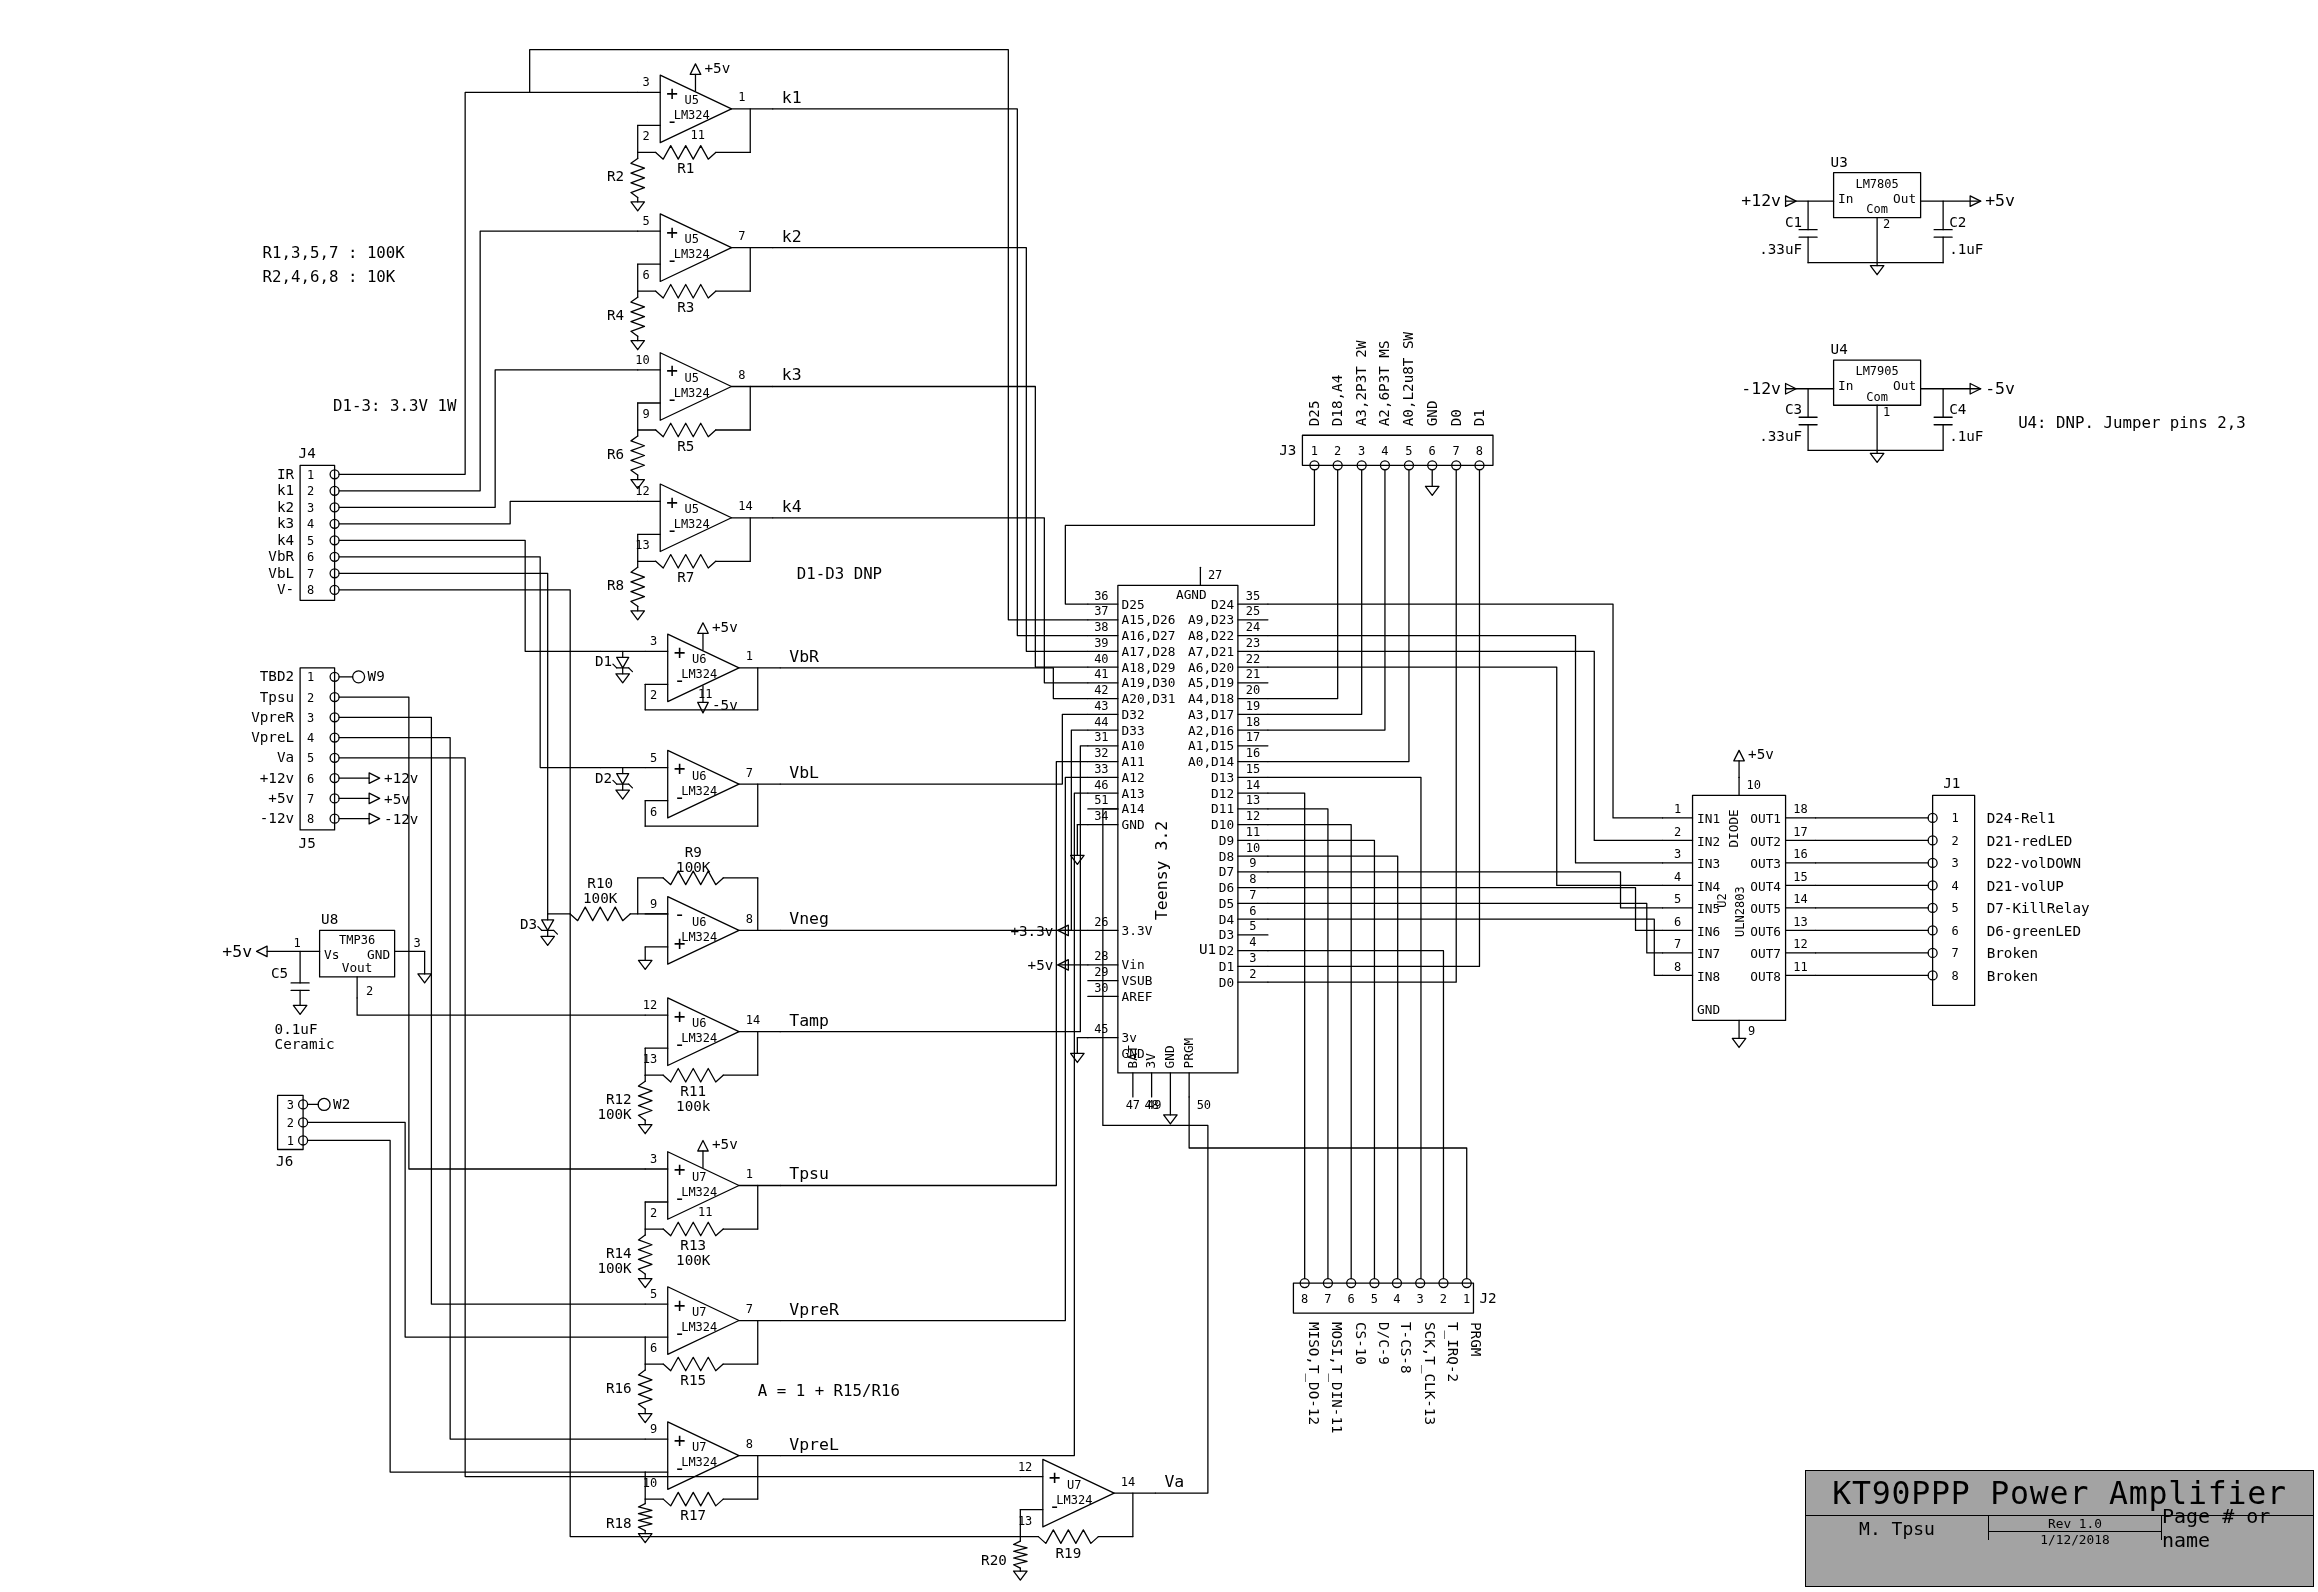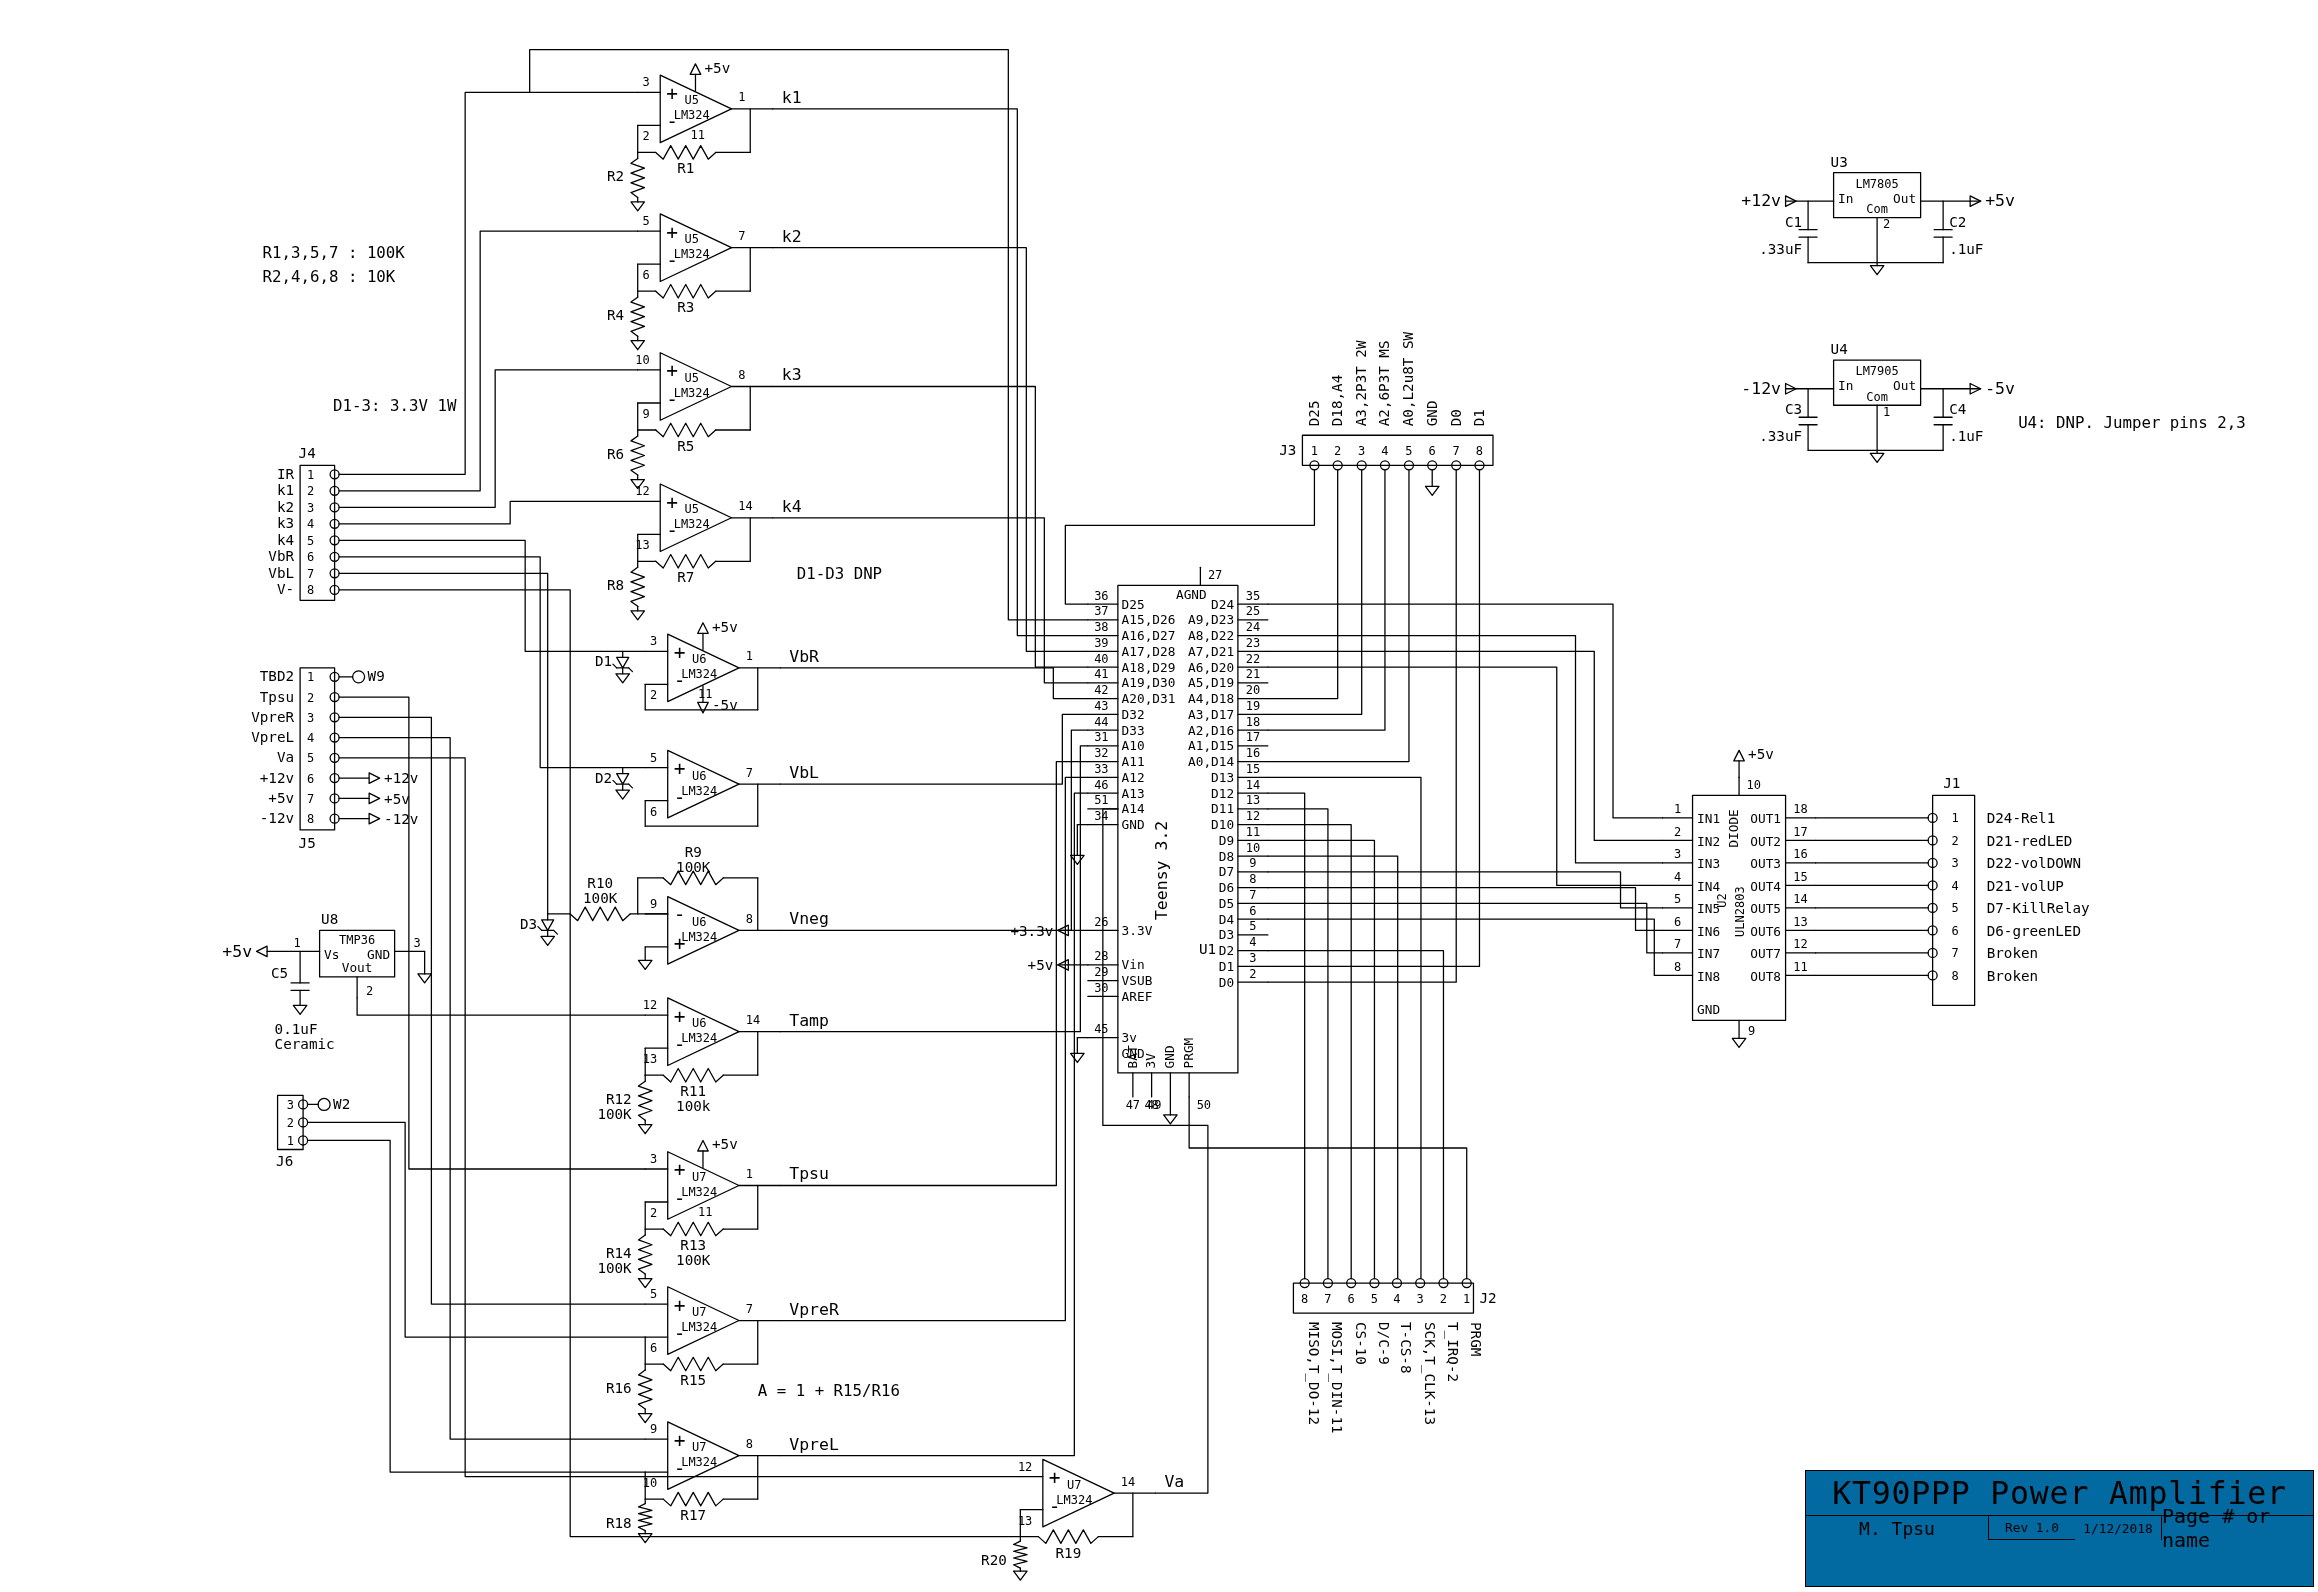--- a/index.html
+++ b/index.html
@@ -9,26 +9,26 @@
   svg{position:absolute;left:0;top:0}
   svg text{fill:#000;font-family:"DejaVu Sans Mono","Liberation Mono",monospace}
   .w{fill:none;stroke:#000;stroke-width:1.7;stroke-linecap:round;stroke-linejoin:round}
   .pin{font-size:16px}
   .pname{font-size:17px}
   .lbl{font-size:19px}
   .net{font-size:22px}
   .ref{font-size:16px}
   .note{font-size:21px}
   .sign{font-size:26px}
-  .tb{position:absolute;left:1805px;top:1470px;width:509px;height:117px;border:1.5px solid #000;background:#0369a1}
+  .tb{position:absolute;left:1805px;top:1470px;width:509px;height:117px;border:1.5px solid #000;background:#a3a3a3}
   .tb-t1,.tb-t2{height:45px;border-bottom:1.5px solid #000;display:flex;align-items:center;justify-content:center;
       font-size:31.5px;letter-spacing:0.8px;white-space:nowrap}
   .tb-bottom{display:flex;height:24px}
   .tb-author{width:183px;border-right:1.5px solid #000;display:flex;align-items:center;justify-content:center;font-size:18px}
-  .tb-rev{width:173px;border-right:1.5px solid #000;display:flex;flex-direction:row}
+  .tb-rev{width:173px;border-right:1.5px solid #000;display:flex;flex-direction:column}
   .tb-rev-top{flex:1;border-bottom:1.5px solid #000;display:flex;align-items:center;justify-content:center;font-size:12.8px}
   .tb-rev-bot{flex:1;display:flex;align-items:center;justify-content:center;font-size:12.8px}
   .tb-page{flex:1;display:flex;align-items:center;justify-content:center;font-size:20px}
 </style>
 </head>
 <body>
 
 <svg id="sch" width="2319" height="1593" viewBox="0 0 3091 2123">
     <g>
       <polygon points="880,100 975,145 880,190" class="w"></polygon>

